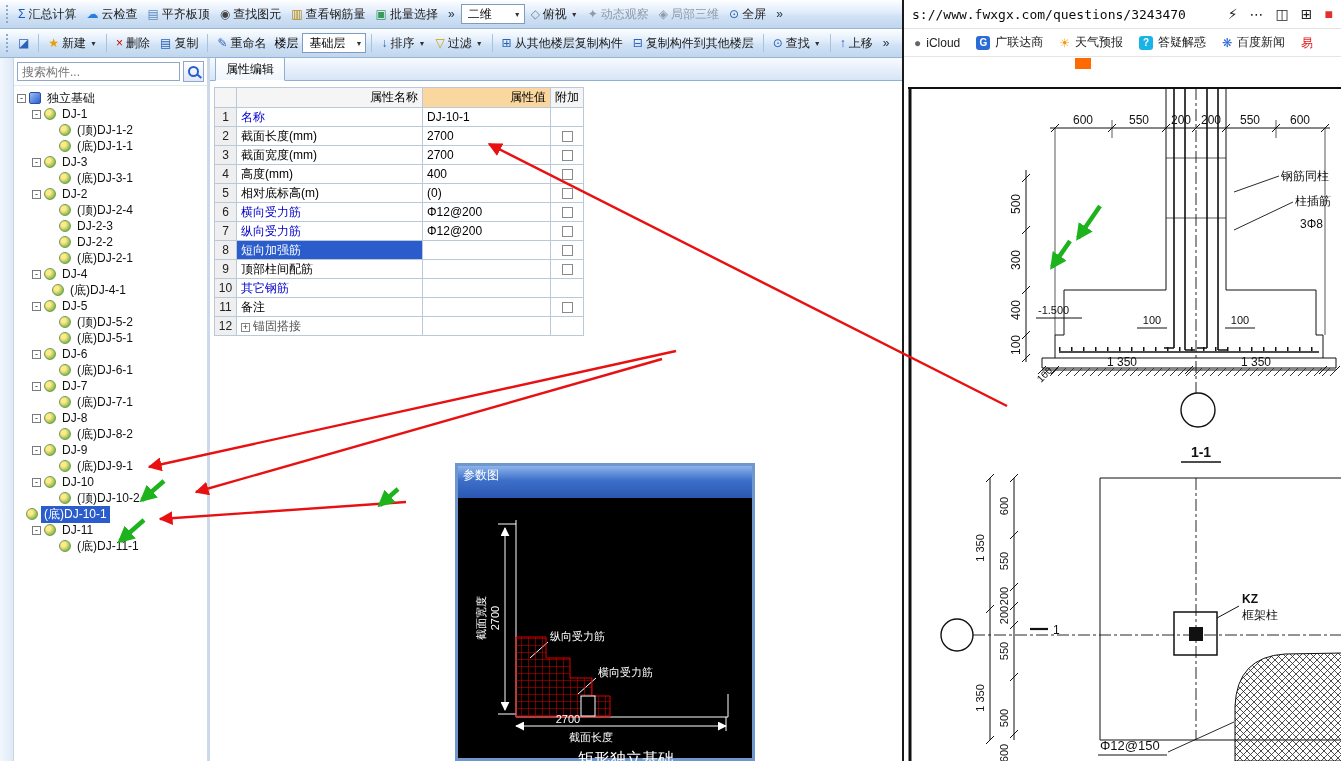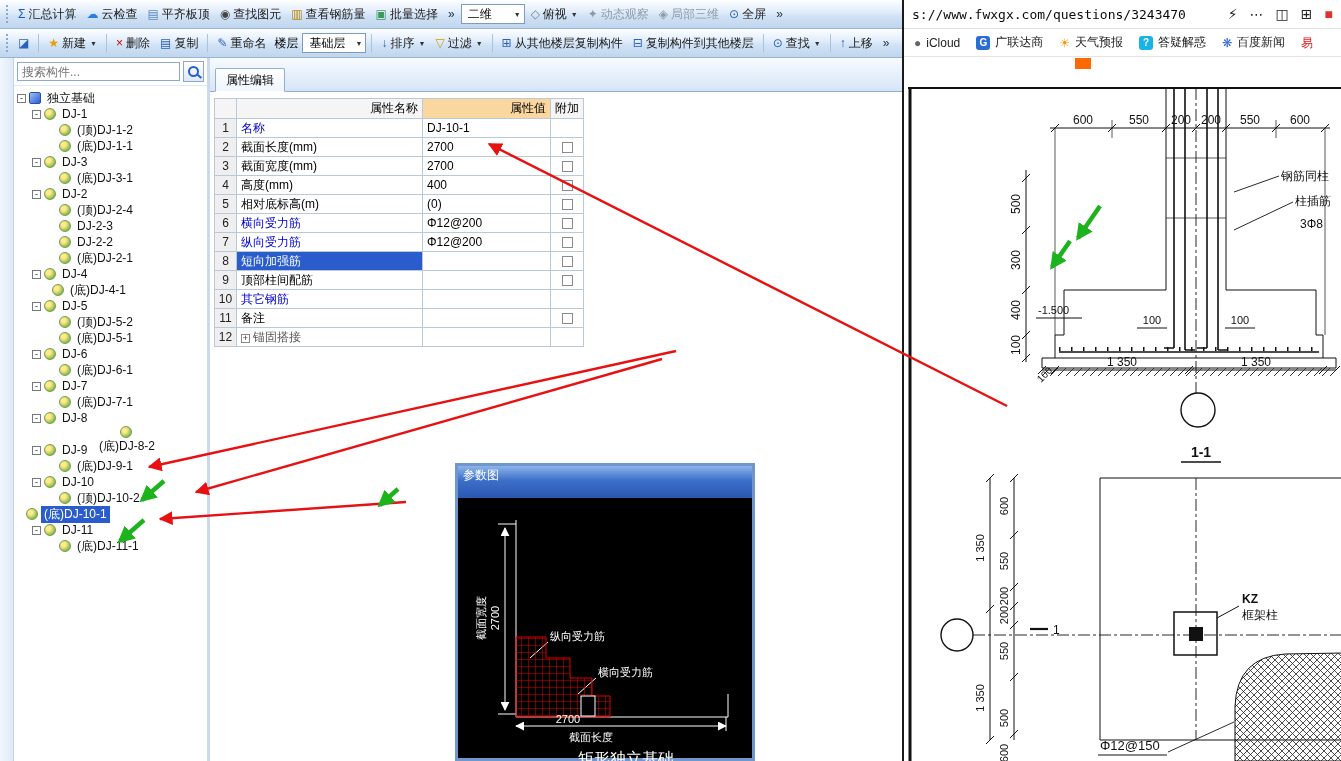--- a/index.html
+++ b/index.html
@@ -29,21 +29,21 @@
 #tree{flex:1;overflow:hidden;padding-top:4px}
 .tnode{display:flex;align-items:center;height:16px;white-space:nowrap}
 .texp{width:9px;height:9px;border:1px solid #7a7a7a;background:#fff;font-size:9px;line-height:7px;text-align:center;color:#222;margin-right:3px;flex:none}
 .texp-space{width:12px;flex:none}
 .ticon{width:12px;height:12px;margin-right:3px;flex:none}
 .ticon-gear{background:radial-gradient(circle at 35% 35%,#ffe98a 25%,#8abf4e 70%,#568a2e);border:1px solid #7a9a50;border-radius:50%}
 .ticon-root{background:linear-gradient(135deg,#9cc1f0,#2a5bd7);border:1px solid #2a4fa0;border-radius:2px}
 .tlabel{padding:0 3px;font-size:12px;color:#111}
 .tnode.selected .tlabel{background:#2a5ccc;color:#fff}
 #prop-panel{flex:1;display:flex;flex-direction:column;background:#fff;min-width:0}
-.tabstrip{height:34px;background:linear-gradient(#f7fbff,#d6e5f6);border-bottom:1px solid #8fb0d4;display:flex;align-items:flex-end;padding-left:5px;flex:none}
+.tabstrip{height:23px;background:linear-gradient(#f7fbff,#d6e5f6);border-bottom:1px solid #8fb0d4;display:flex;align-items:flex-end;padding-left:5px;flex:none}
 .tab{background:linear-gradient(#fff,#f0f6fd);border:1px solid #8fb0d4;border-bottom:1px solid #fff;padding:3px 10px 2px;font-size:12px;border-radius:2px 2px 0 0;margin-bottom:-1px}
 .prop-body{flex:1;position:relative;background:#fff}
 .ptable{position:absolute;left:4px;top:6px;border-collapse:collapse;font-size:12px;table-layout:fixed}
 .ptable th,.ptable td{border:1px solid #bac9da;height:19px;padding:0 4px;overflow:hidden;white-space:nowrap;text-align:left}
 .ptable th{font-weight:normal;background:#f5f5f5;text-align:right;height:20px}
 th.h-val{background:#fbd7a0}
 .num-cell{background:#efefef;text-align:center !important;color:#222;padding:0 !important}
 .name-cell.blue{color:#0000cc}
 .name-cell.gray{color:#555}
 tr.sel .name-cell{background:#2a5ccc;color:#fff !important}
@@ -296,21 +296,21 @@
             <div class="tnode" style="padding-left: 33px;">
               <span class="texp-space"></span>
               <span class="ticon ticon-gear"></span>
               <span class="tlabel">(底)DJ-7-1</span>
             </div>
             <div class="tnode" style="padding-left: 18px;">
               <span class="texp">-</span>
               <span class="ticon ticon-gear"></span>
               <span class="tlabel">DJ-8</span>
             </div>
-            <div class="tnode" style="padding-left: 33px; flex-direction: column;">
+            <div class="tnode" style="padding-left: 33px;">
               <span class="texp-space"></span>
               <span class="ticon ticon-gear"></span>
               <span class="tlabel">(底)DJ-8-2</span>
             </div>
             <div class="tnode" style="padding-left: 18px;">
               <span class="texp">-</span>
               <span class="ticon ticon-gear"></span>
               <span class="tlabel">DJ-9</span>
             </div>
             <div class="tnode" style="padding-left: 33px;">

